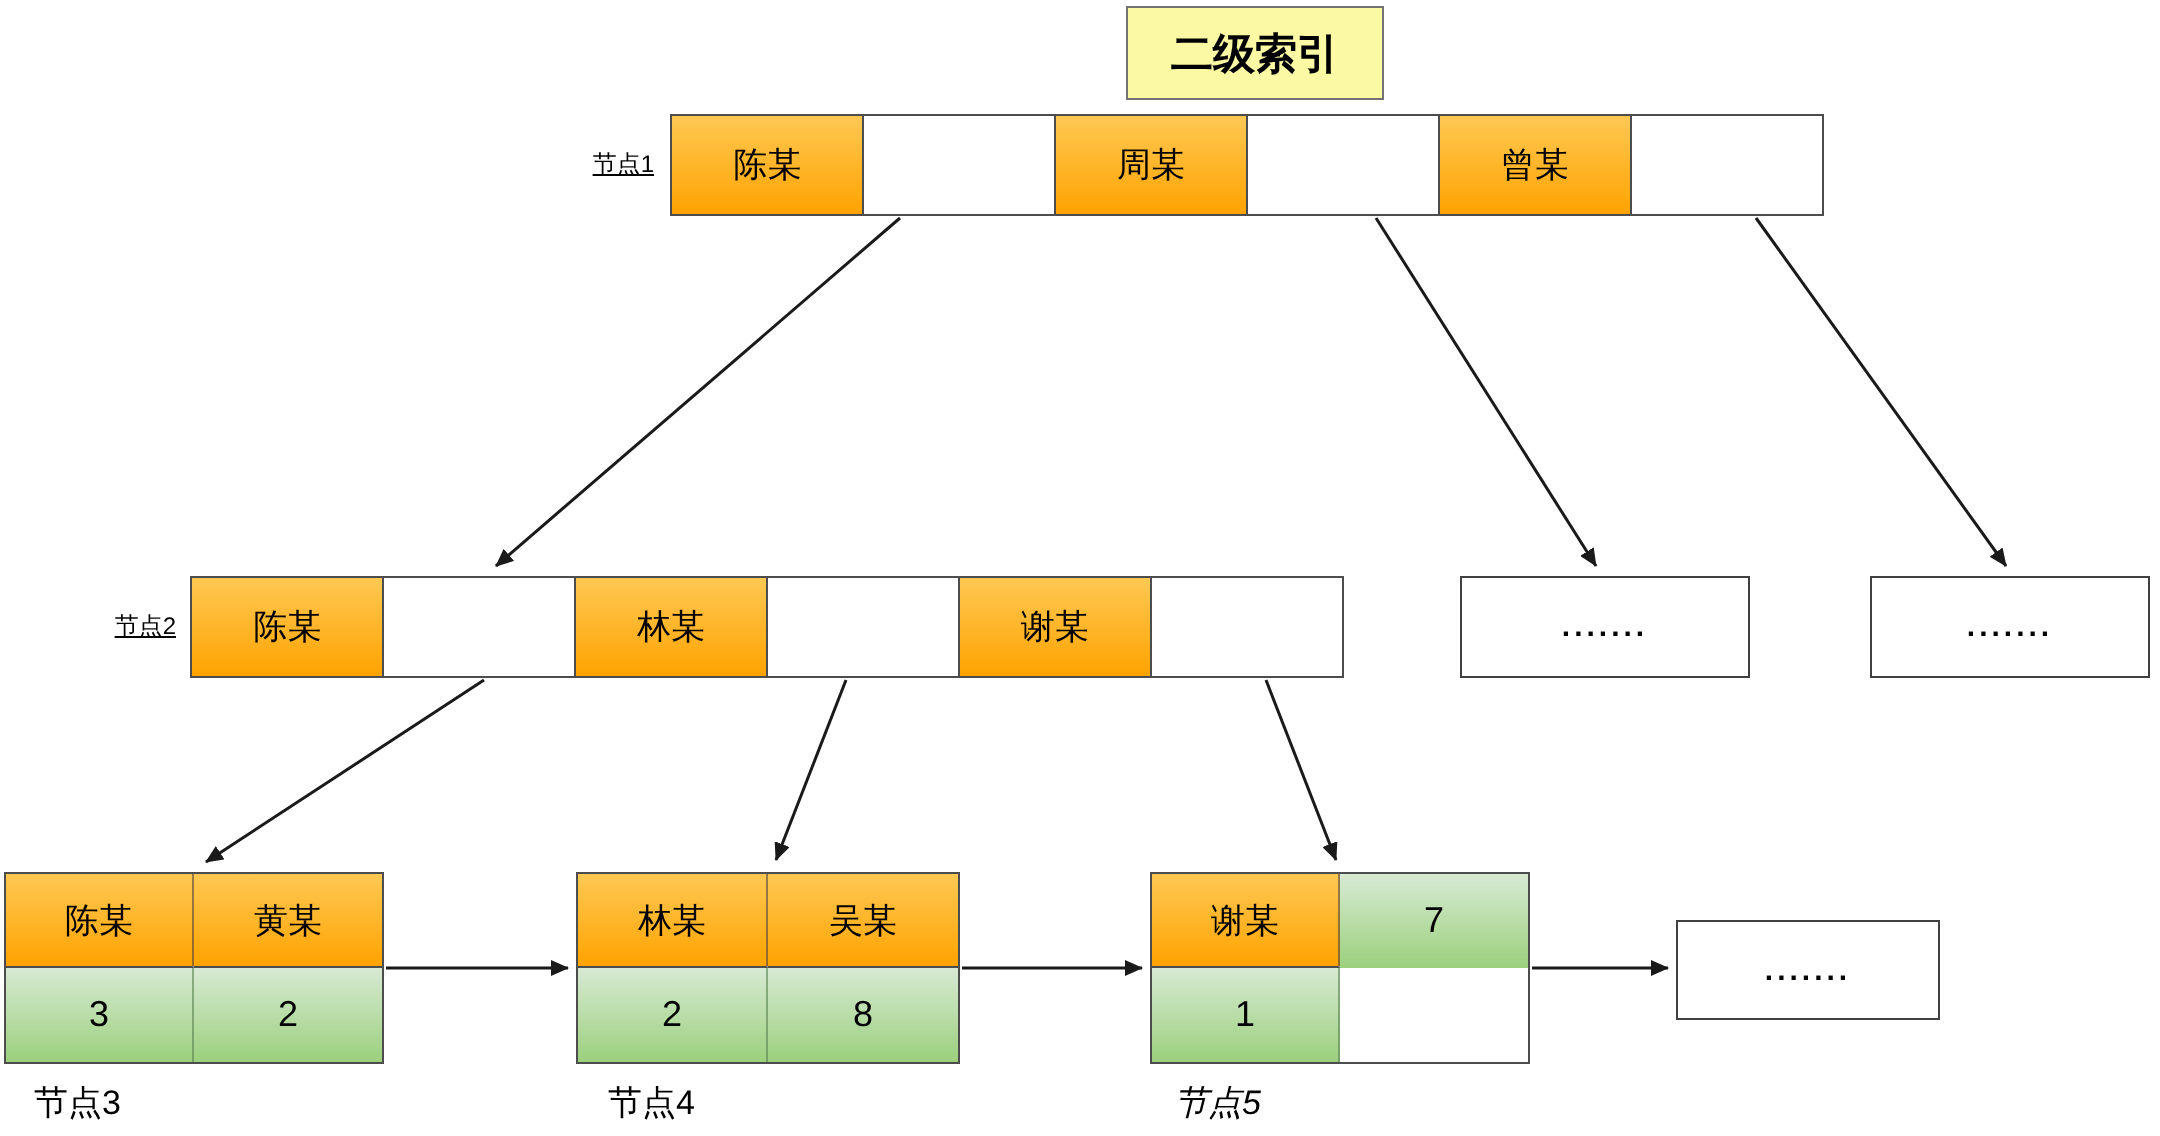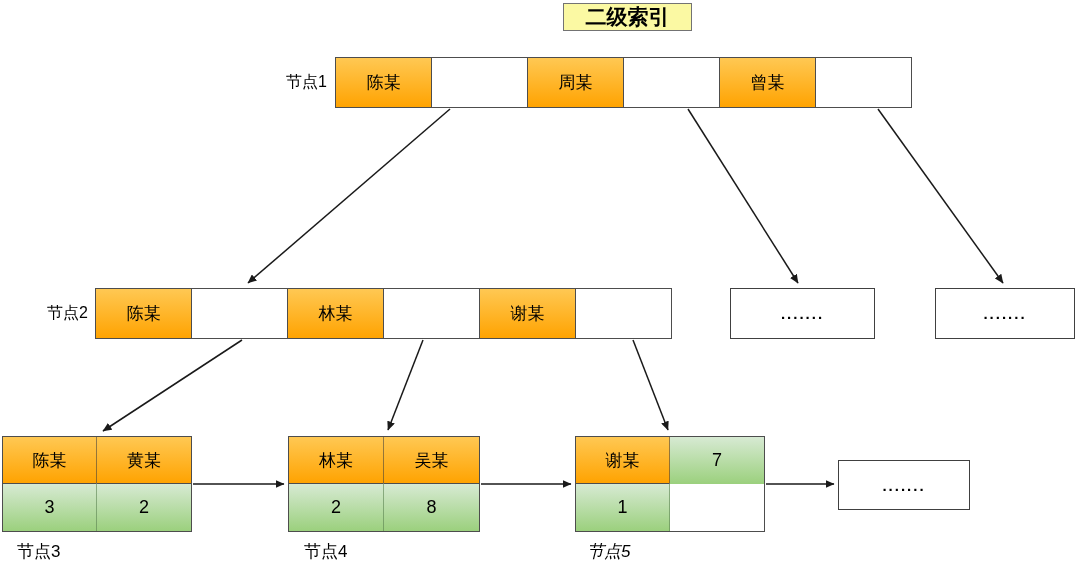--- a/index.html
+++ b/index.html
@@ -5,40 +5,40 @@
   html,body { margin:0; padding:0; background:#ffffff; }
   #canvas {
     position:relative; width:1080px; height:568px; background:#ffffff;
     font-family:"Liberation Sans","DejaVu Sans",sans-serif; color:#000;
     overflow:hidden;
   }
   .abs { position:absolute; }
 
   
   .title-box {
-    left:563px; top:3px; width:129px; height:28px;
+    left:563px; top:3px; width:129px; height:47px;
     background:#FBF9A3; border:1.5px solid #737373;
     display:flex; align-items:center; justify-content:center;
     font-size:21px; font-weight:bold; box-sizing:border-box;
   }
 
   
   .index-row { display:flex; box-sizing:border-box; }
   .index-row .cell {
     flex:1 1 0; box-sizing:border-box; border:1.5px solid #4D4D4D;
     display:flex; align-items:center; justify-content:center;
     font-size:17px;
   }
   .index-row .cell + .cell { margin-left:-1.5px; }
   .key-cell  { background:linear-gradient(#FFC853,#FFA301); }
   .ptr-cell  { background:#ffffff; }
 
   
   .row-label {
-    font-size:16px; display:flex; align-items:center; justify-content:flex-end;
+    font-size:12px; display:flex; align-items:center; justify-content:flex-end;text-decoration:underline;
   }
   .leaf-label {
     font-size:17px; text-align:left;
   }
 
   
   .dots-box {
     background:#ffffff; border:1.5px solid #404040; box-sizing:border-box;
     display:flex; align-items:center; justify-content:center;
     font-size:15px; font-weight:bold; letter-spacing:2px;

